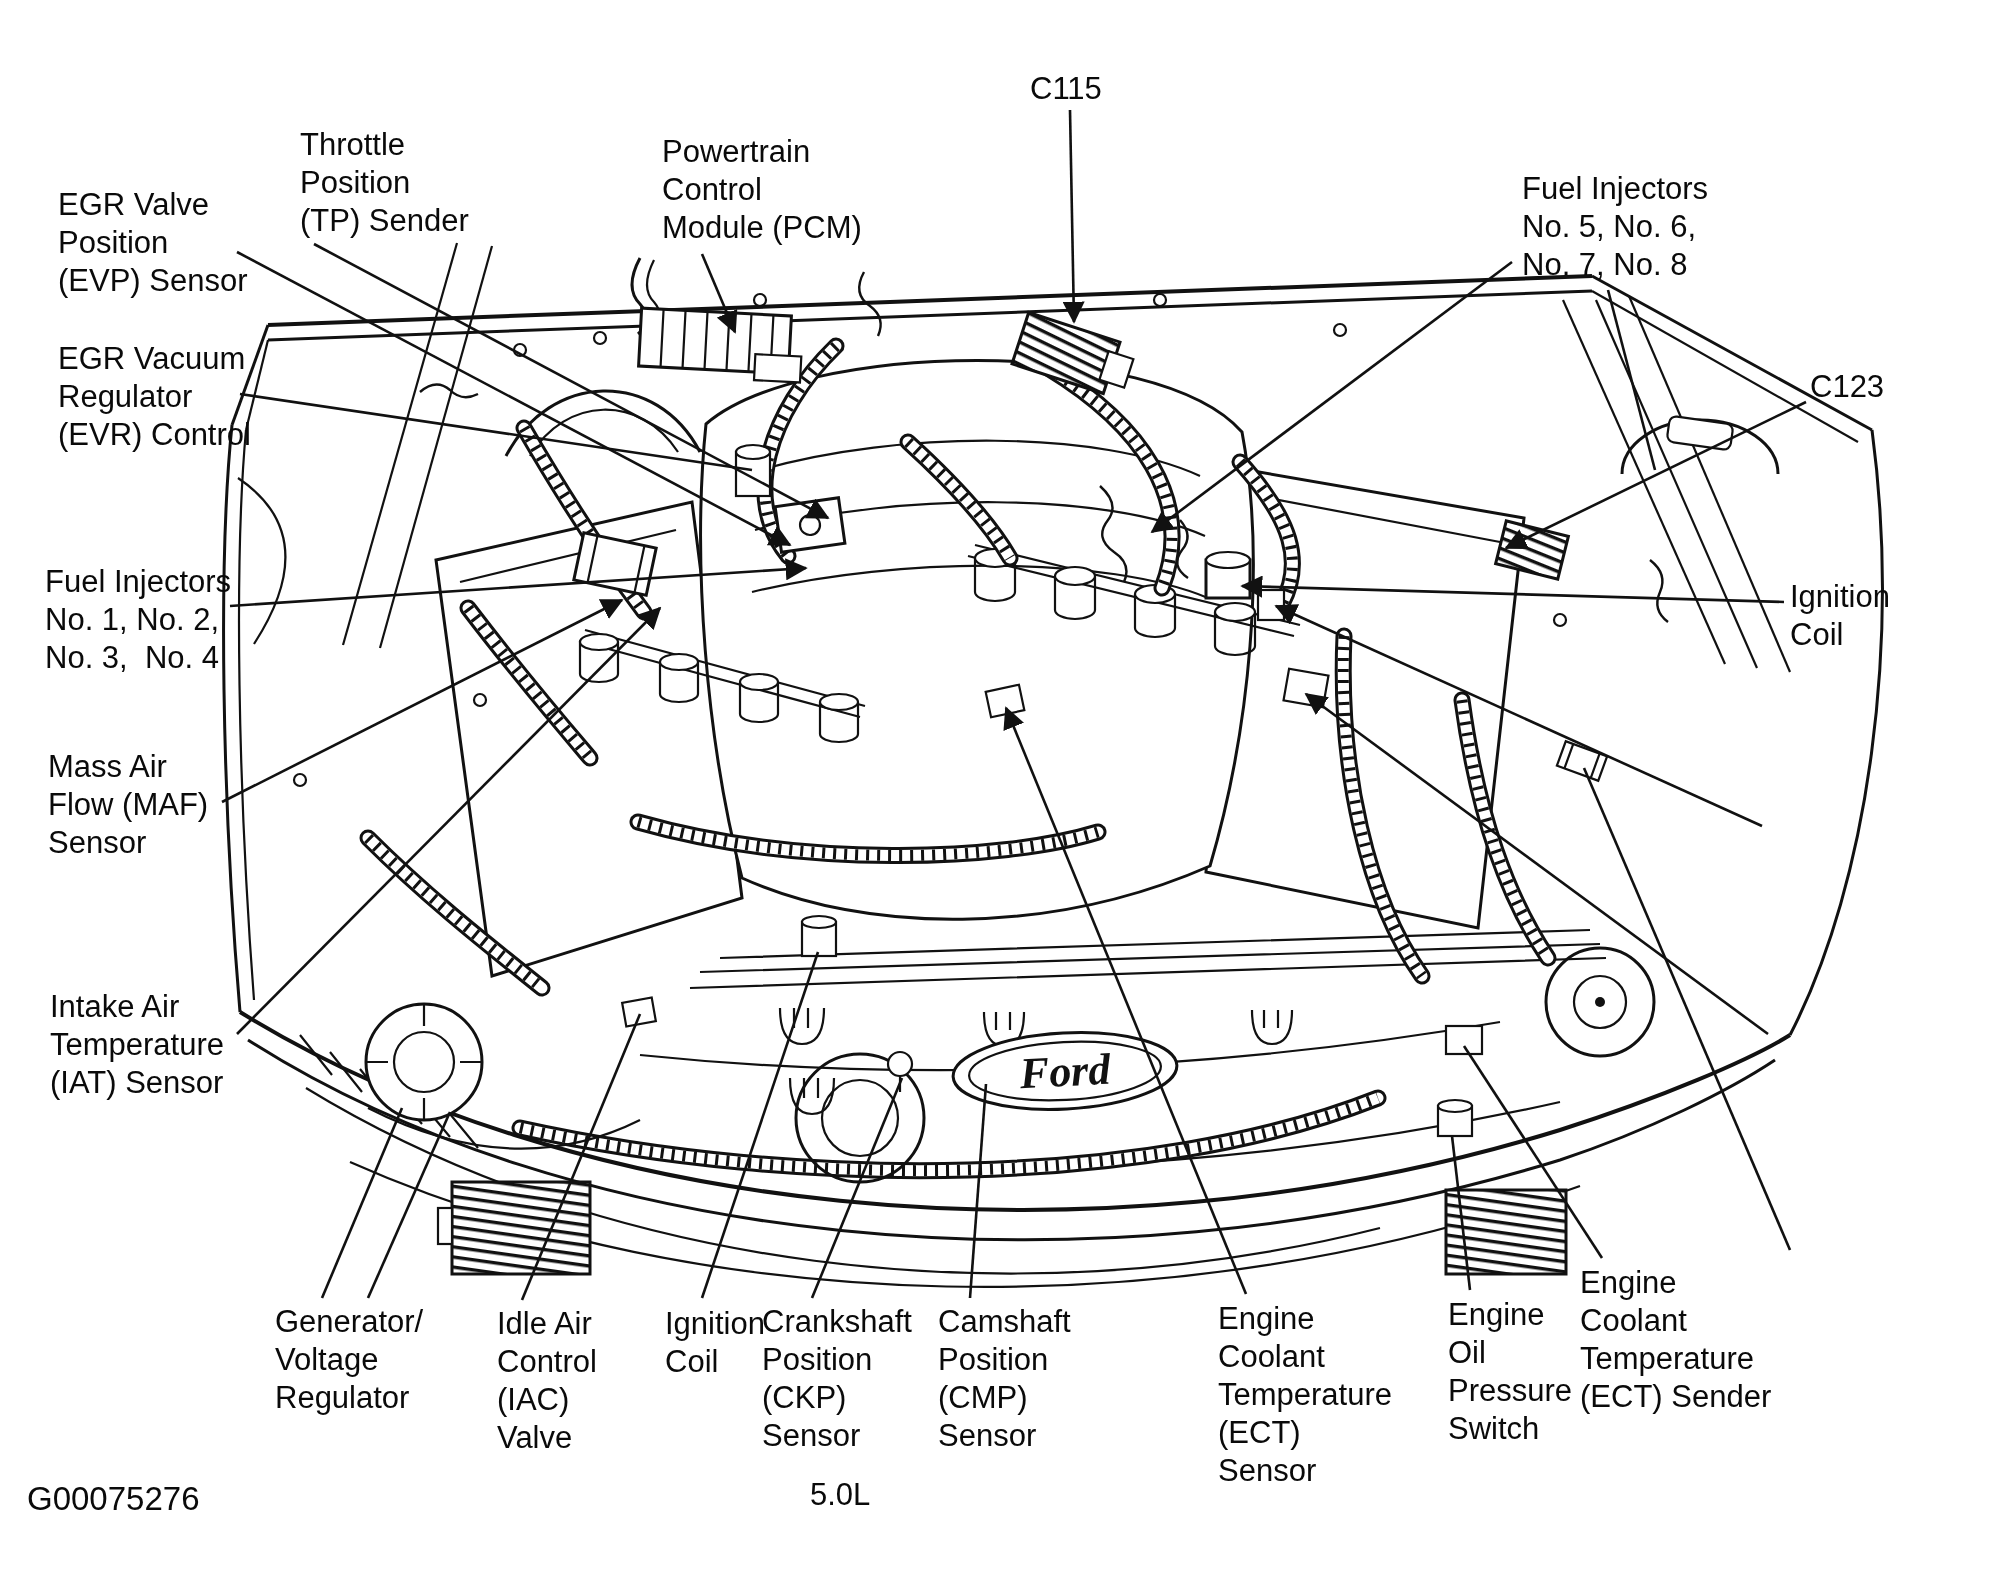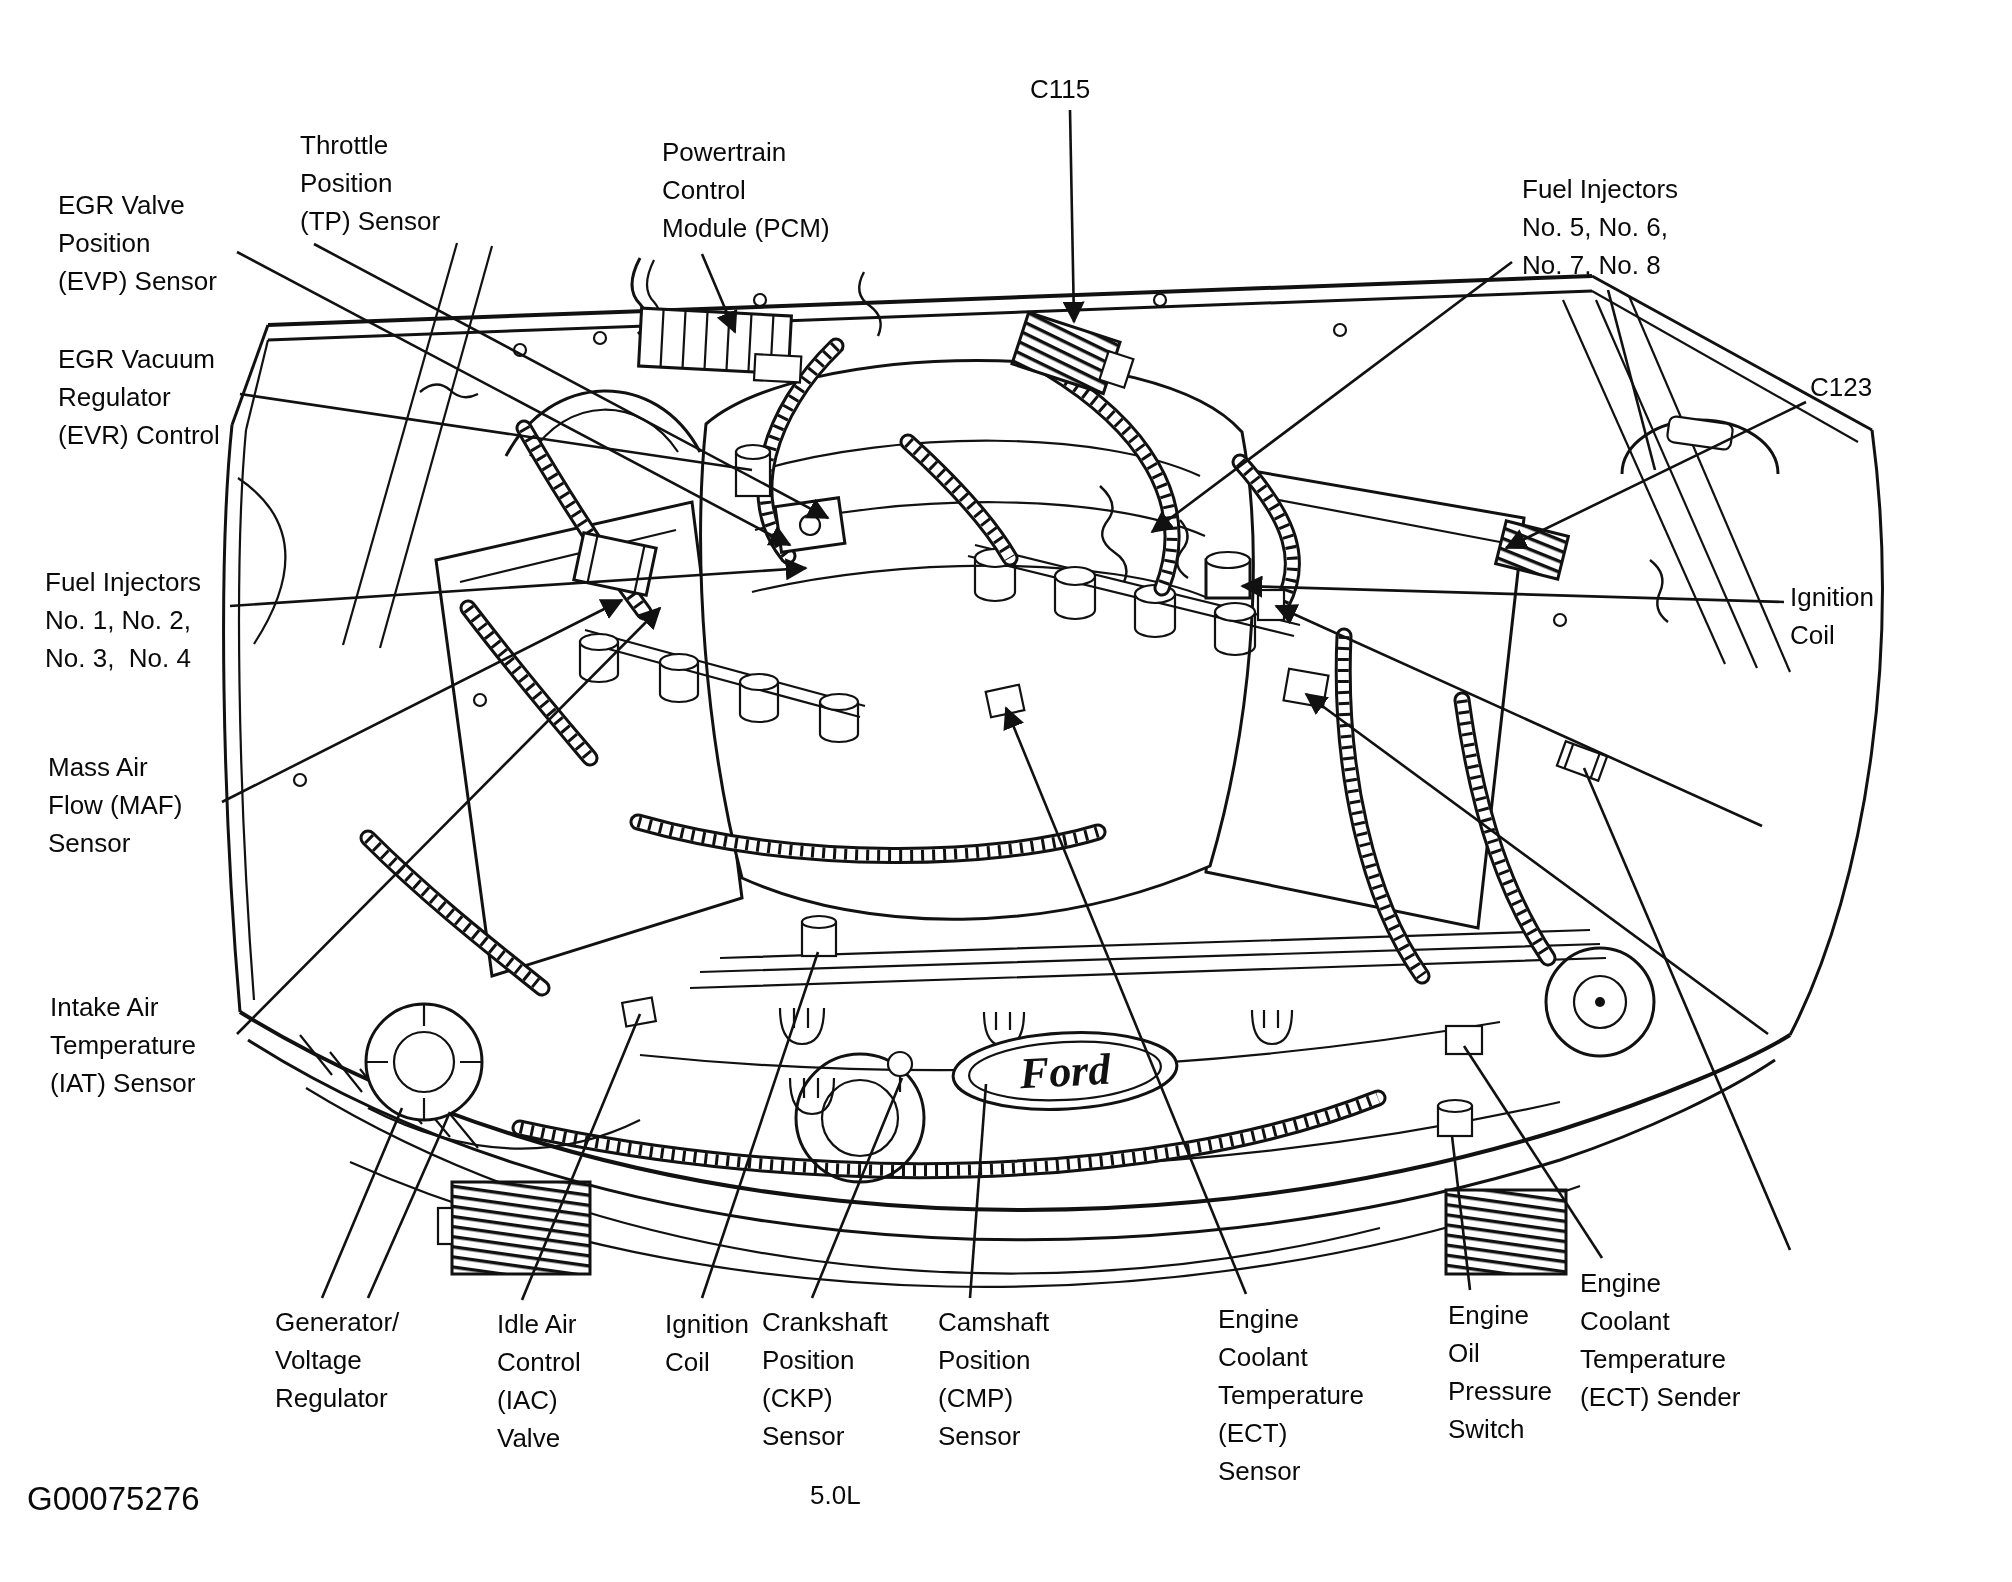--- a/index.html
+++ b/index.html
@@ -1,20 +1,20 @@
 <!DOCTYPE html>
 <html><head>
 <meta charset="utf-8">
 <style>
   html,body{margin:0;padding:0;background:#ffffff;}
   body{width:2012px;height:1582px;position:relative;overflow:hidden;
        font-family:"Liberation Sans",sans-serif;}
   .stage{position:absolute;left:0;top:0;width:2012px;height:1582px;background:#fff;}
   svg.art{position:absolute;left:0;top:0;}
-  .lbl{position:absolute;white-space:pre-wrap;color:#0a0a0a;font-size:26px;
+  .lbl{position:absolute;white-space:pre-wrap;color:#0a0a0a;font-size:31px;
        line-height:38px;letter-spacing:0px;}
   .lbl.small{font-size:33px;}
   .ink{stroke:#111;fill:none;}
   .ink2{stroke:#111;fill:#fff;}
   .lead{stroke:#111;stroke-width:2.6;fill:none;}
   .hoseOuter{fill:none;stroke:#111;stroke-width:17;stroke-linecap:round;}
   .hoseInner{fill:none;stroke:#fff;stroke-width:11;stroke-linecap:round;}
   .hoseTick{fill:none;stroke:#111;stroke-width:11;stroke-dasharray:3 8;}
   .wire{fill:none;stroke:#111;stroke-width:2.4;}
   .thin{stroke-width:2.2;}
@@ -306,21 +306,21 @@
     <line class="lead" x1="1602" y1="1258" x2="1464" y2="1046"></line>
     <line class="lead" x1="1784" y1="602" x2="1242" y2="586" marker-end="url(#ah)"></line>
     <line class="lead" x1="1762" y1="826" x2="1276" y2="606" marker-end="url(#ah)"></line>
     <line class="lead" x1="1768" y1="1034" x2="1306" y2="694" marker-end="url(#ah)"></line>
     <line class="lead" x1="1790" y1="1250" x2="1584" y2="768"></line>
   </g>
 </svg>
 
 <div class="lbl" style="left:300px;top:126px">Throttle
 Position
-(TP) Sensor</div>
+(TP) Sender</div>
 <div class="lbl" style="left:58px;top:186px">EGR Valve
 Position
 (EVP) Sensor</div>
 <div class="lbl" style="left:58px;top:340px">EGR Vacuum
 Regulator
 (EVR) Control</div>
 <div class="lbl" style="left:662px;top:133px">Powertrain
 Control
 Module (PCM)</div>
 <div class="lbl" style="left:1030px;top:70px">C115</div>

